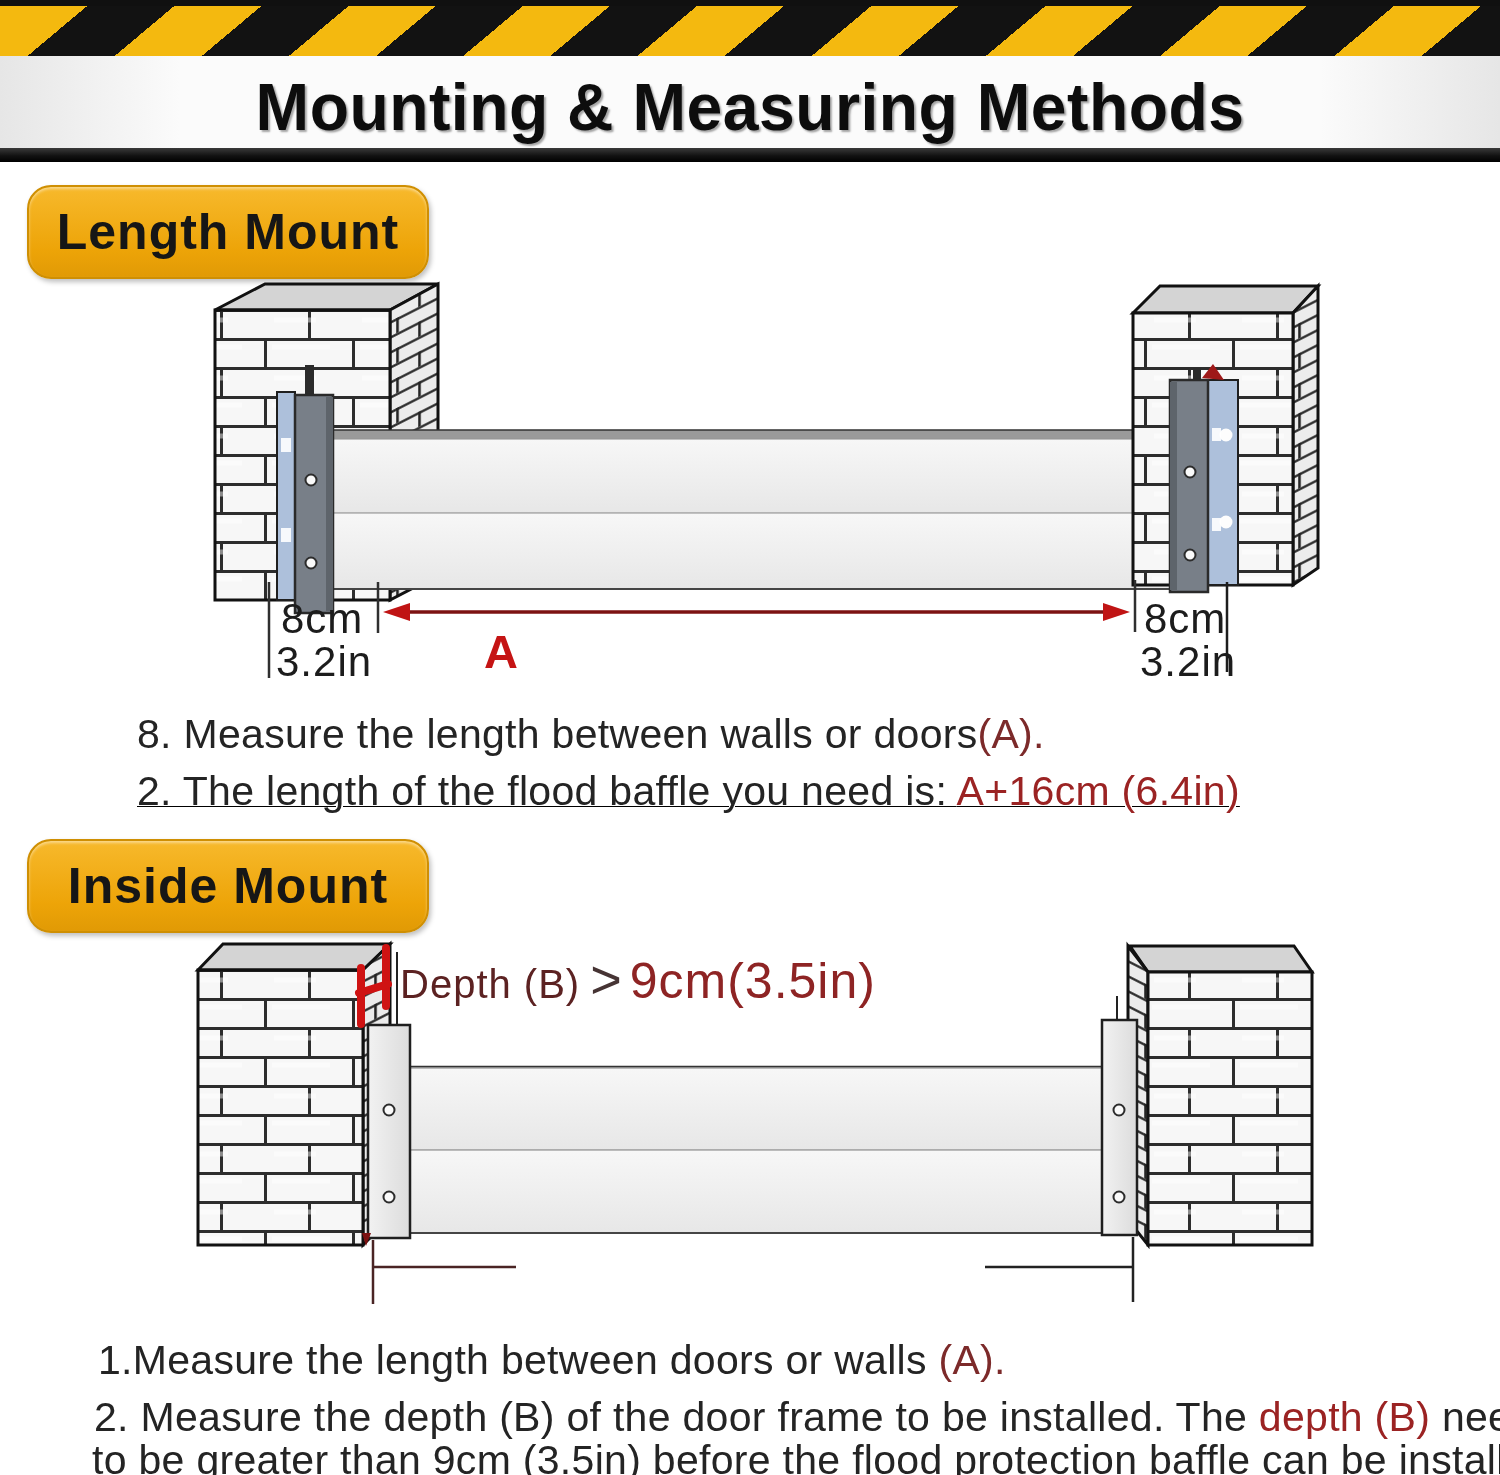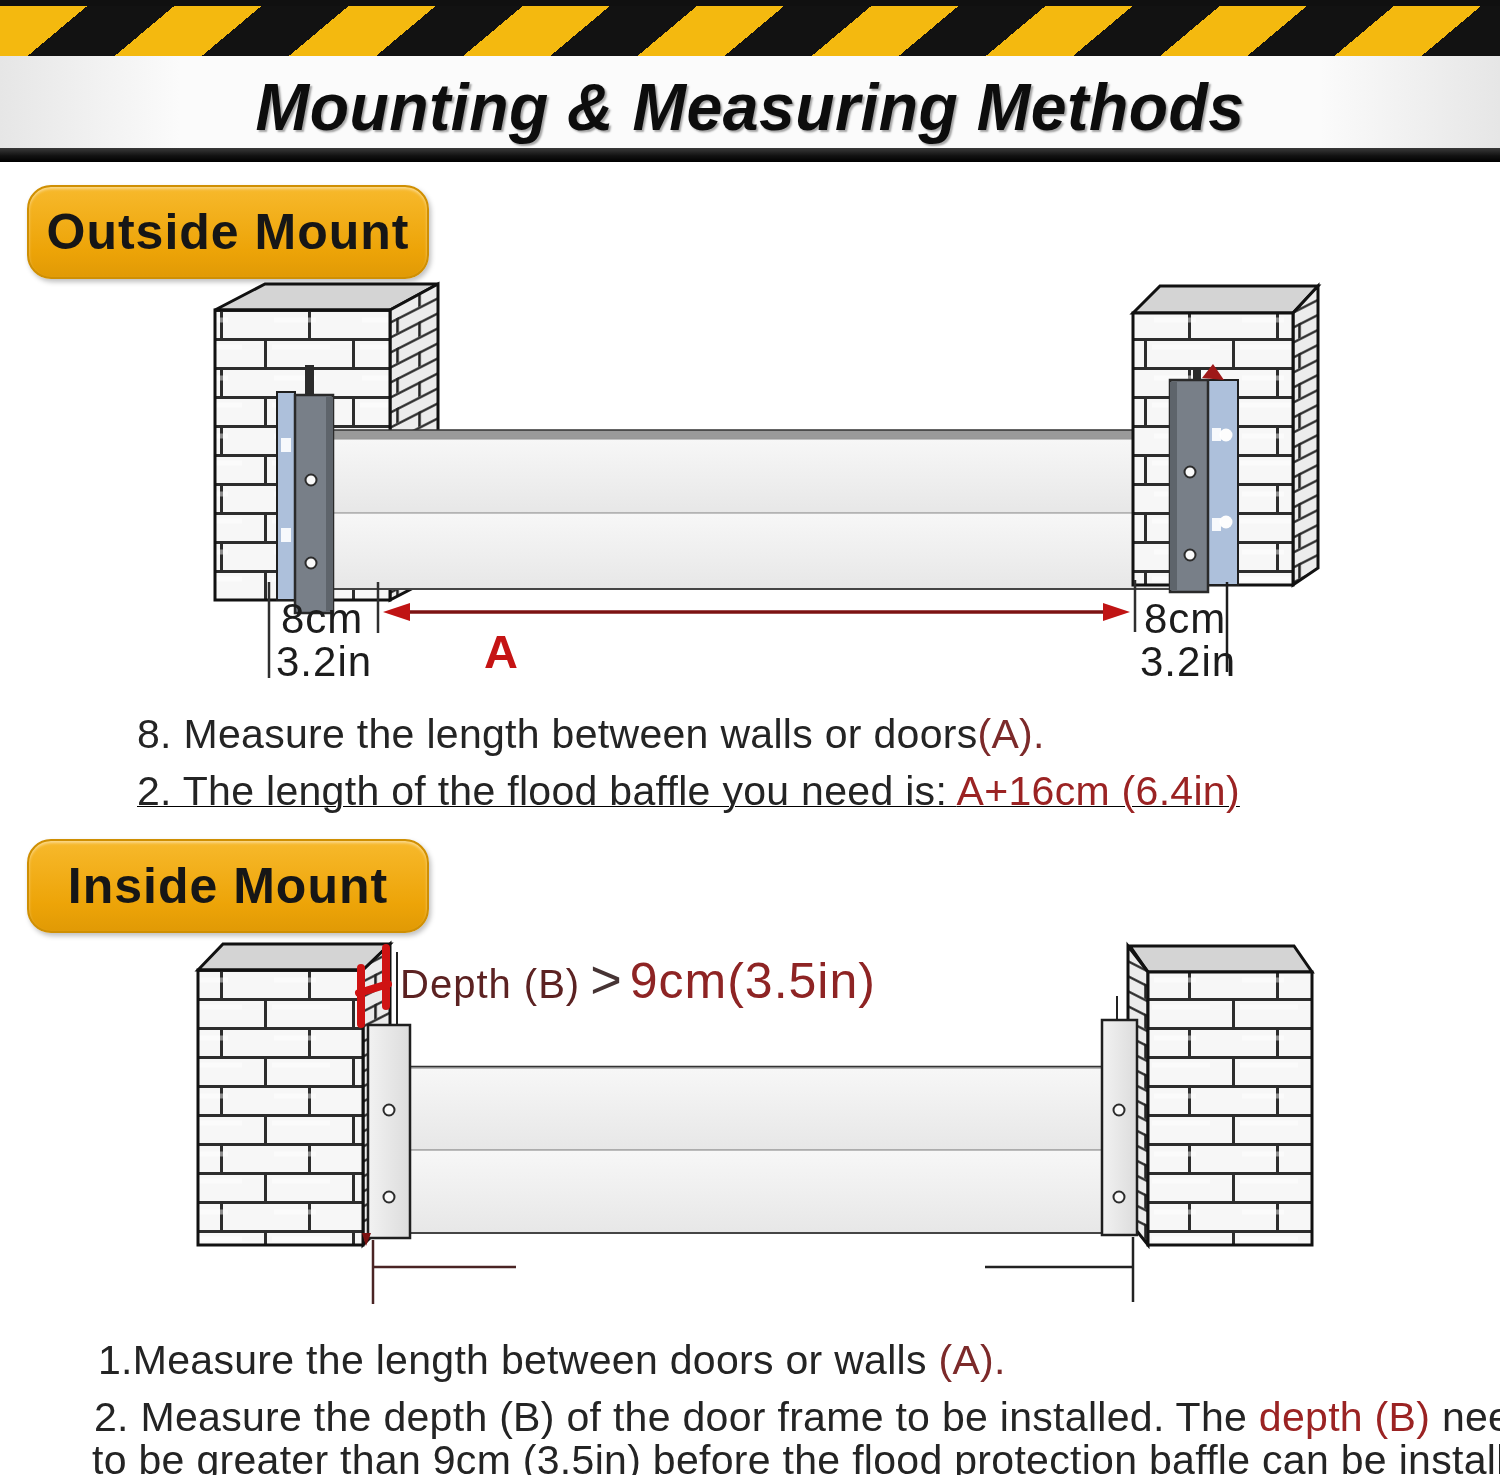--- a/index.html
+++ b/index.html
@@ -11,21 +11,21 @@
   
   .hazard{
     left:0;top:0;width:1500px;height:50px;
     border-top:6px solid #101010;
     background:repeating-linear-gradient(140deg,#f4b90f 0 56px,#121212 56px 112px);
     box-shadow:0 3px 7px rgba(0,0,0,.30);
   }
   .title-strip{
     left:0;top:56px;width:1500px;height:100px;
     background:linear-gradient(90deg,#e6e6e6,#fbfbfb 12%,#fbfbfb 88%,#e6e6e6);
-    display:flex;align-items:center;justify-content:center;font-style:italic;
+    display:flex;align-items:center;justify-content:center;
   }
   .page-title{
     font-size:67px;font-weight:bold;color:#0d0d0d;letter-spacing:.5px;
     transform:scaleX(.96);white-space:nowrap;
     text-shadow:2px 2px 2px rgba(0,0,0,.35);
   }
   .title-bar{
     left:0;top:148px;width:1500px;height:14px;
     background:linear-gradient(#3a3a3a,#121212 55%,#000);
   }
@@ -60,21 +60,21 @@
 
 <div id="stage">
 
   <div class="abs hazard"></div>
   <div class="abs title-strip">
     <div class="page-title">Mounting &amp; Measuring Methods</div>
   </div>
   <div class="abs title-bar"></div>
 
   <div class="abs badge" style="left:27px;top:185px;">
-    <span>Outside Mount</span>
+    <span>Length Mount</span>
   </div>
 
   <svg class="abs" style="left:0;top:280px;" width="1500" height="420" viewBox="0 0 1500 420">
     <defs>
       <pattern id="bf" width="88" height="58" patternUnits="userSpaceOnUse">
         <rect width="88" height="58" fill="#f7f7f7"></rect>
         <path d="M0 1.5 H88 M0 30.5 H88" stroke="#2d2d2d" stroke-width="3" fill="none"></path>
         <path d="M1.5 0 V29 M45.5 29 V58" stroke="#2d2d2d" stroke-width="3" fill="none"></path>
         <path d="M8 9 H66" stroke="#ffffff" stroke-width="5" opacity="0.55"></path>
         <path d="M10 40 H52" stroke="#ffffff" stroke-width="5" opacity="0.45"></path>

